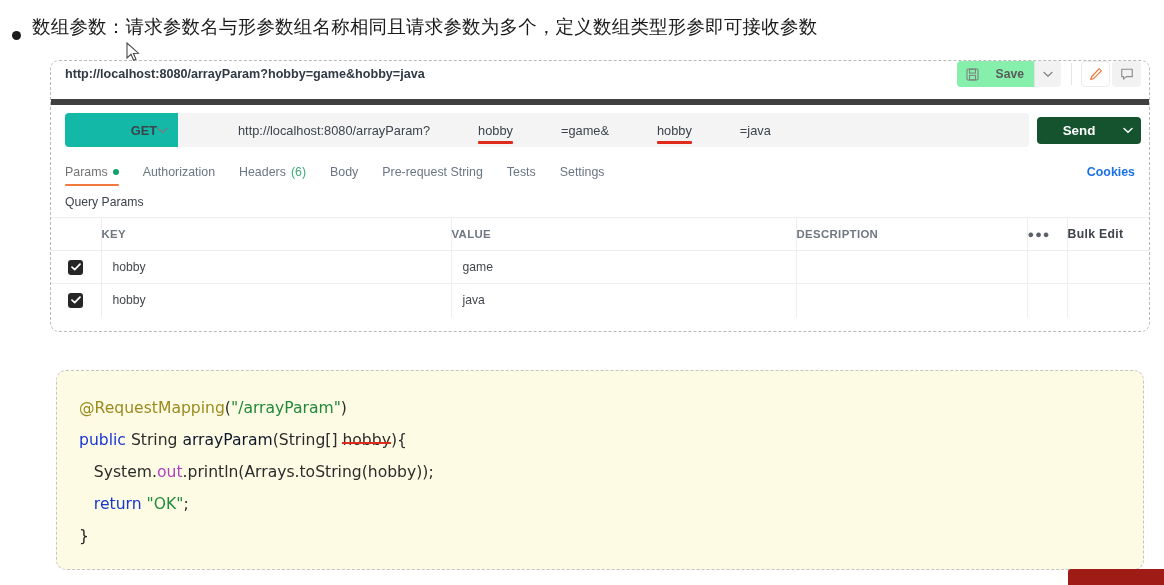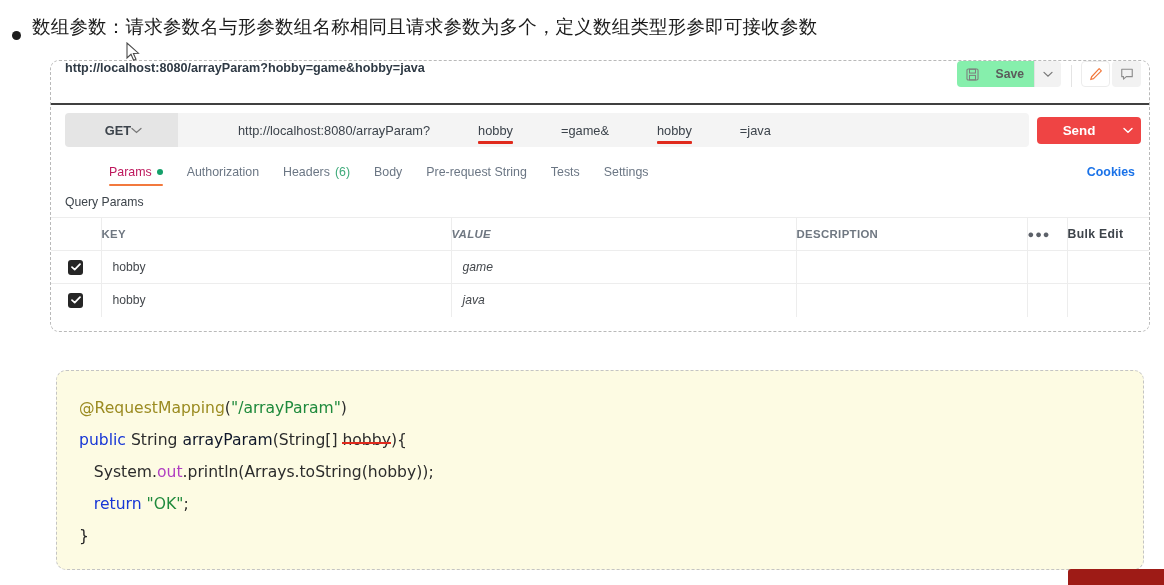--- a/index.html
+++ b/index.html
@@ -53,22 +53,23 @@
     border: 1.5px dashed #b9b9b9;
     border-radius: 9px;
     background: #ffffff;
     overflow: hidden;
   }
 
   
   #panel-topbar {
     height: 44px;
     display: flex;
+    align-items: center;
     padding: 0 8px 12px 14px;
-    border-bottom: 2px solid #404040;
+    border-bottom: 6px solid #404040;
   }
   #request-title {
     font-size: 12.6px;
     font-weight: bold;
     color: #2f3a45;
     flex: 1;
     white-space: nowrap;
     overflow: hidden;
   }
   .save-group {
@@ -116,24 +117,24 @@
   
   #url-row {
     height: 50px;
     display: flex;
     align-items: center;
     padding: 0 8px 0 14px;
     gap: 0;
   }
   #method-select {
     width: 113px; height: 34px;
-    background: #e5e5e5;
+    background: #14b8a6;
     border-radius: 4px 0 0 4px;
     display: flex; align-items: center;
-    justify-content: center;
+    justify-content: flex-end;
     padding: 0 10px 0 14px;
     cursor: pointer;
   }
   #method-select .label {
     font-size: 12.8px; font-weight: bold; color: #3c434b;
   }
   #url-input {
     flex: 1; height: 34px;
     background: #f4f4f4;
     border-radius: 0 4px 4px 0;
@@ -149,21 +150,21 @@
     content: "";
     position: absolute;
     left: 0; right: 0; bottom: -6px;
     height: 2.5px;
     background: #e02a1c;
     border-radius: 1px;
   }
   #send-button {
     margin-left: 8px;
     height: 27px; width: 104px;
-    background: #ef4444;
+    background: #14532d;
     border-radius: 4px;
     display: flex; align-items: center;
     cursor: pointer;
   }
   #send-button .label {
     flex: 1; text-align: center;
     color: #ffffff; font-size: 13.4px; font-weight: bold;
     padding-left: 6px;
   }
   #send-dropdown {
@@ -182,21 +183,21 @@
   .tab {
     font-size: 12.4px;
     color: #6b7684;
     padding: 0 0 7px 0;
     margin-right: 24px;
     position: relative;
     display: flex; align-items: center; gap: 5px;
     cursor: pointer;
     white-space: nowrap;
   }
-  .tab.active { color: #be185d; margin-left: 44px; }
+  .tab.active { color: #737373; }
   .tab.active::after {
     content: "";
     position: absolute;
     left: 0; right: 0; bottom: 0;
     height: 2.5px;
     background: #f2793d;
     border-radius: 2px;
   }
   .tab .gdot {
     width: 6px; height: 6px; border-radius: 50%;
@@ -232,21 +233,21 @@
   .ptable th {
     font-size: 11.4px;
     font-weight: bold;
     color: #6f7781;
     letter-spacing: 0.35px;
     text-align: left;
   }
   .ptable td { font-size: 12.2px; color: #44484d; padding-left: 11px; }
   .col-chk { width: 50px; padding-left: 0 !important; text-align: center; }
   .col-key { width: 350px; }
-  .col-val { width: 345px; font-style: italic; }
+  .col-val { width: 345px; }
   .col-desc { width: auto; }
   .col-dots { width: 40px; text-align: center; padding-left: 0 !important; }
   .col-bulk { width: 82px; text-align: center; padding-left: 0 !important; }
   .ptable th.col-bulk, .ptable td.col-bulk { border-right: none; }
   #bulk-edit {
     font-size: 12.2px; font-weight: bold;
     color: #3e444b; cursor: pointer;
   }
   .dots { letter-spacing: 1px; color: #5c6169; font-size: 11px; font-weight: bold; }
   .chk {

